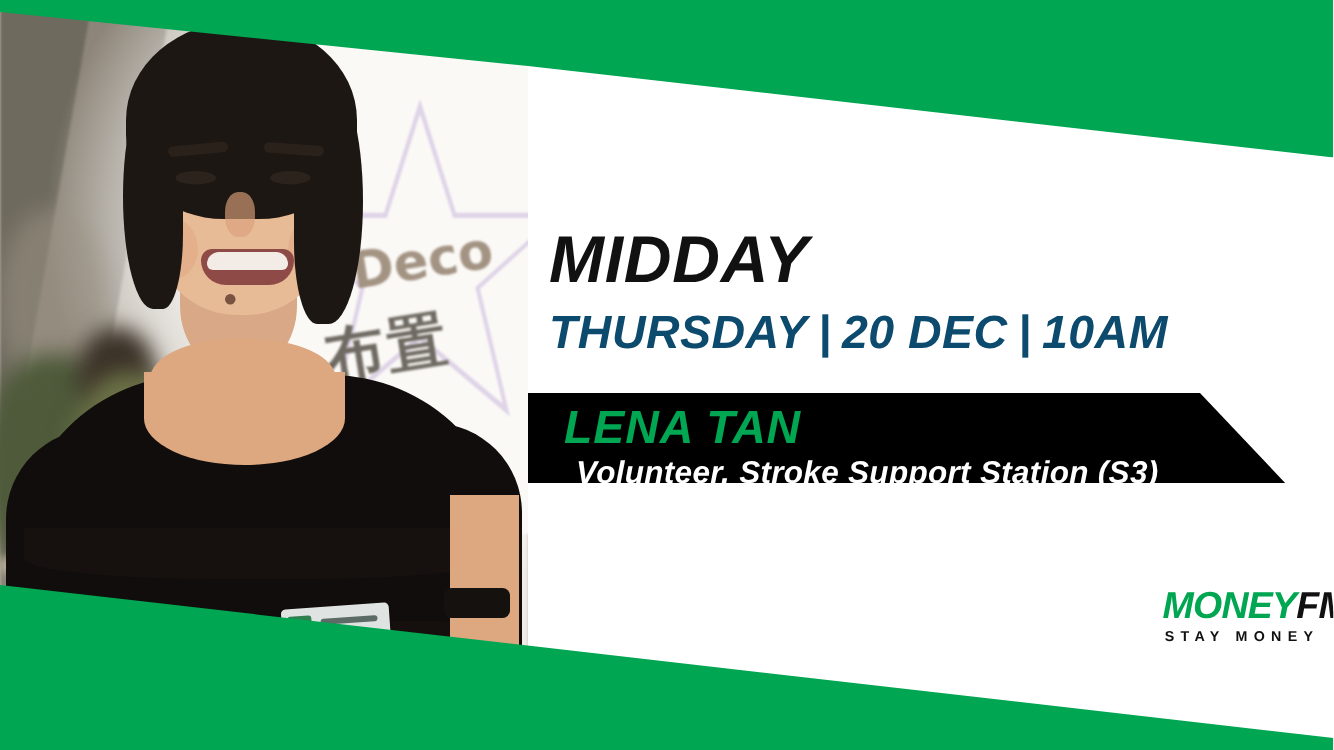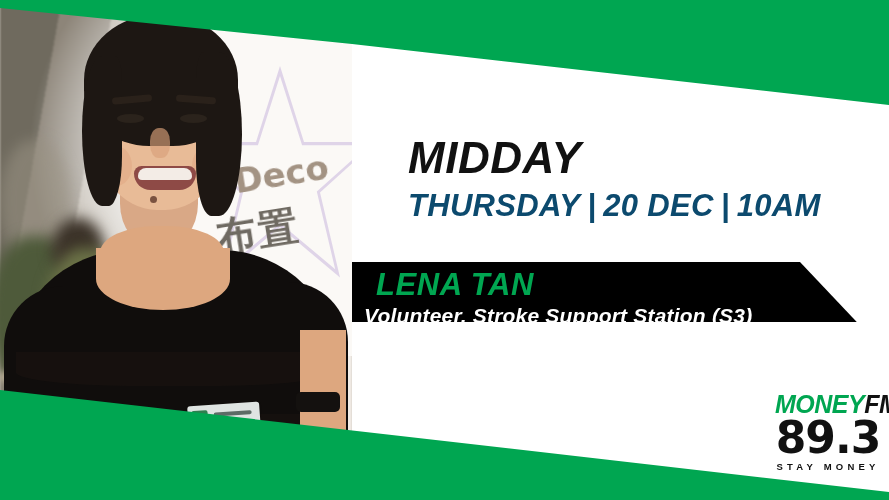--- a/index.html
+++ b/index.html
@@ -72,33 +72,33 @@
   .badge-l1{position:absolute;left:26px;top:8px;width:38px;height:4px;background:#5d6b66;border-radius:2px;}
   .badge-l2{position:absolute;left:26px;top:16px;width:28px;height:3px;background:#8b9691;border-radius:2px;}
 
   
   .green-top{position:absolute;left:0;top:0;width:889px;height:110px;background:var(--g);
     clip-path:polygon(0 0,889px 0,889px 105px,352px 44px,0 8px);}
   .green-bottom{position:absolute;left:0;bottom:0;width:889px;height:150px;background:var(--g);
     clip-path:polygon(0 40px,889px 142px,889px 150px,0 150px);}
 
   
-  .headline{position:absolute;left:366px;top:136px;margin-left:42px;}
+  .headline{position:absolute;left:366px;top:152px;}
   .midday{font-size:44px;font-weight:700;font-style:italic;color:#111;letter-spacing:.5px;line-height:1;
     font-family:"Liberation Sans",sans-serif;}
   .subline{margin-top:10px;font-size:31px;font-weight:700;font-style:italic;color:#0c4a6e;letter-spacing:.3px;
     line-height:1;font-family:"Liberation Sans",sans-serif;white-space:nowrap;}
   .subline .sep{padding:0 7px;}
 
   
   .banner{position:absolute;left:352px;top:262px;width:520px;height:60px;background:#000;
     clip-path:polygon(0 0,448px 0,518px 74px,0 74px);}
   .banner-name{position:absolute;left:24px;top:5px;font-size:31px;font-weight:700;font-style:italic;
     color:var(--g);letter-spacing:.6px;font-family:"Liberation Sans",sans-serif;}
-  .banner-role{position:absolute;left:12px;top:42px;font-size:21px;font-weight:700;font-style:italic;
+  .banner-role{position:absolute;left:32px;top:42px;font-size:21px;font-weight:700;font-style:italic;
     color:#fff;letter-spacing:.2px;font-family:"Liberation Sans",sans-serif;white-space:nowrap;}
 
   
   .logo{position:absolute;left:775px;top:392px;width:106px;text-align:center;}
   .logo-top{font-size:25px;font-weight:700;font-style:italic;line-height:1;letter-spacing:-.5px;}
   .logo-money{color:var(--g);}
   .logo-fm{color:#111;}
   .logo-freq{font-size:44px;font-weight:700;color:#111;line-height:.96;letter-spacing:-1px;
     font-family:"DejaVu Sans",sans-serif;}
   .logo-tag{font-size:9.5px;font-weight:700;color:#111;letter-spacing:4.2px;margin-top:2px;}
@@ -172,17 +172,16 @@
 
   <div class="banner">
     <div class="banner-name">LENA TAN</div>
     <div class="banner-role">Volunteer, Stroke Support Station (S3)</div>
   </div>
 
   <div class="logo">
     <div class="logo-top">
       <span class="logo-money">MONEY</span><span class="logo-fm">FM</span>
     </div>
-    <div class="logo-freq">89.3</div>
     <div class="logo-tag">STAY MONEY</div>
   </div>
 
 </div>
 
 </body></html>

